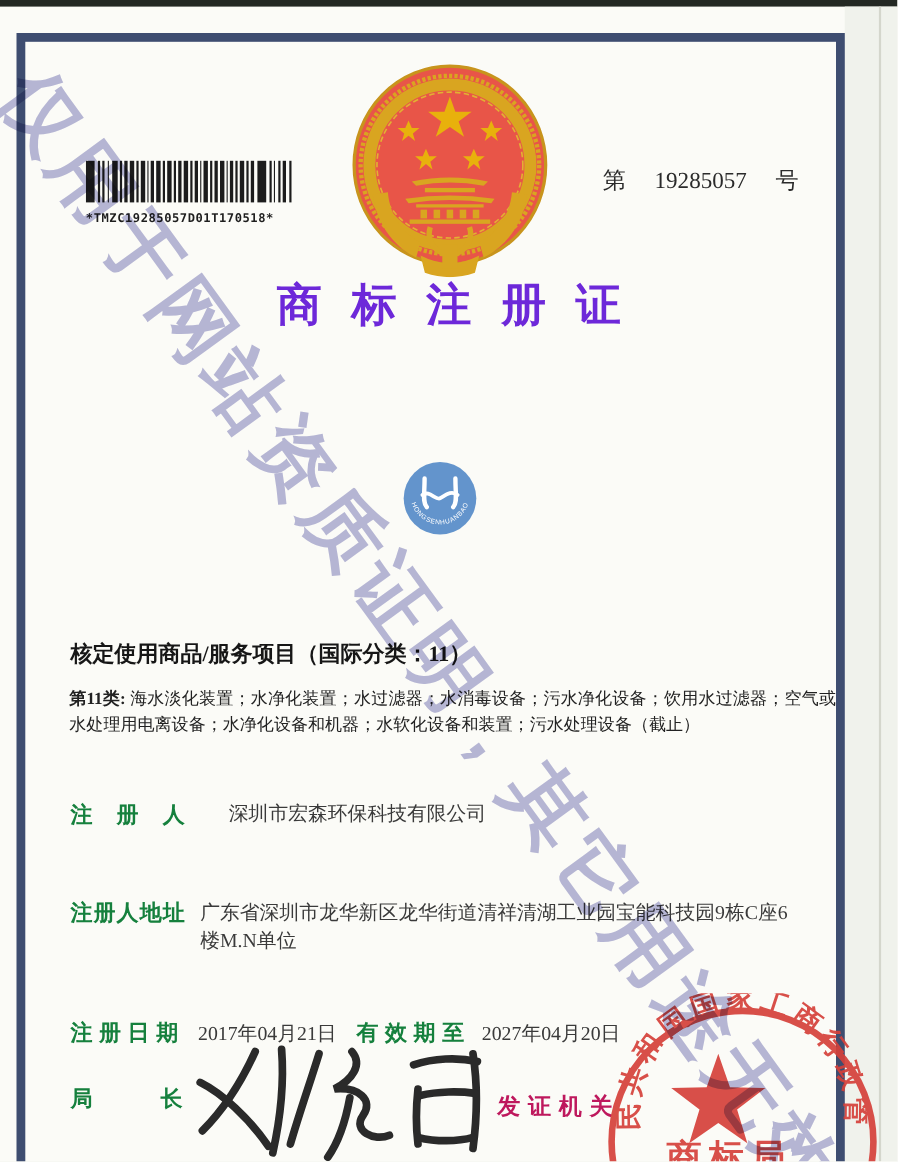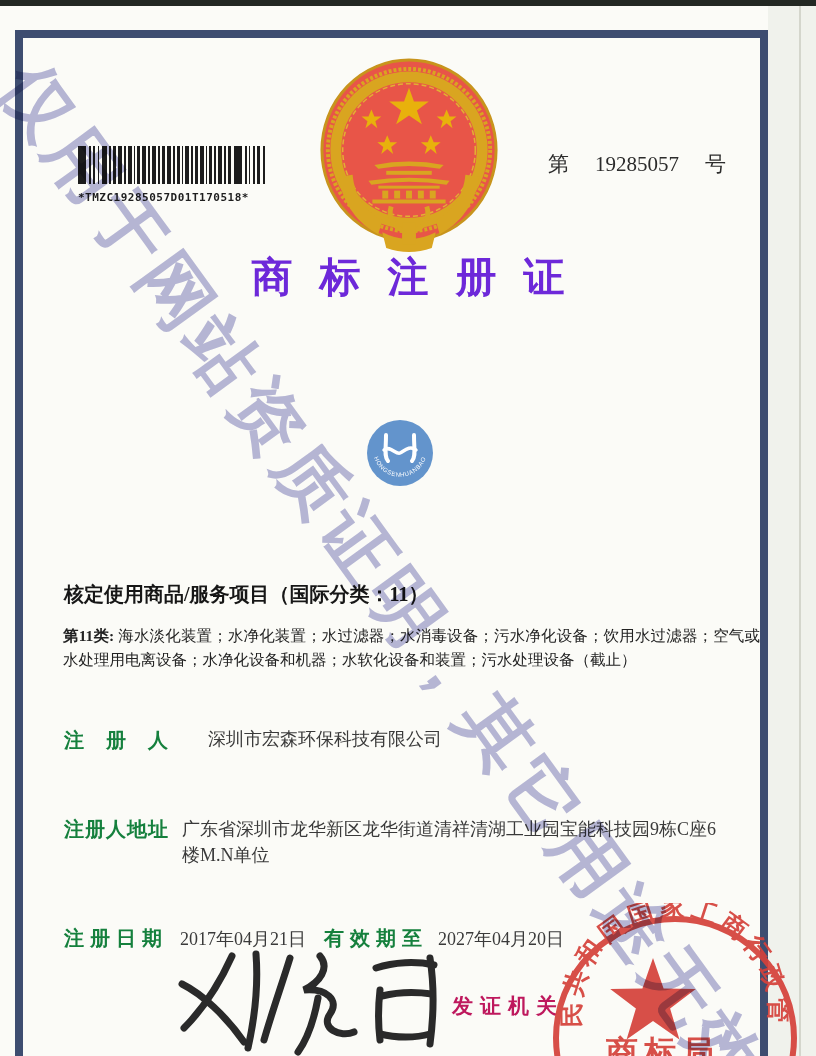--- a/index.html
+++ b/index.html
@@ -175,20 +175,23 @@
     <span class="val inline-val addr-val" style="margin-left:9px;">广东省深圳市龙华新区龙华街道清祥清湖工业园宝能科技园9栋C座6楼M.N单位</span>
   </div>
 
   <div class="abs row-dates">
     <span class="lbl ls6">注册日期</span>
     <span class="val" style="margin-left:8px;">2017年04月21日</span>
     <span class="lbl ls6" style="margin-left:14px;">有效期至</span>
     <span class="val" style="margin-left:6px;">2027年04月20日</span>
   </div>
 
+  <div class="abs row-director">
+    <span class="lbl ls60">局长</span>
+  </div>
 
   <svg class="abs sig" width="285" height="108" viewBox="0 0 285 108" aria-label="刘俊臣">
     <g fill="none" stroke="#2a2a2a" stroke-width="7" stroke-linecap="round">
       <path d="M64 8 C54 30 38 58 16 80"></path>
       <path d="M14 36 C34 46 58 68 76 94"></path>
       <path d="M88 6 C90 32 88 64 80 100"></path>
       <path d="M122 10 C114 36 104 64 96 92"></path>
       <path d="M152 8 C162 20 152 34 136 42 C158 40 172 52 162 66 C152 80 172 90 186 84"></path>
       <path d="M150 50 C146 72 140 90 130 104"></path>
       <path d="M208 20 C226 14 248 13 266 17"></path>

